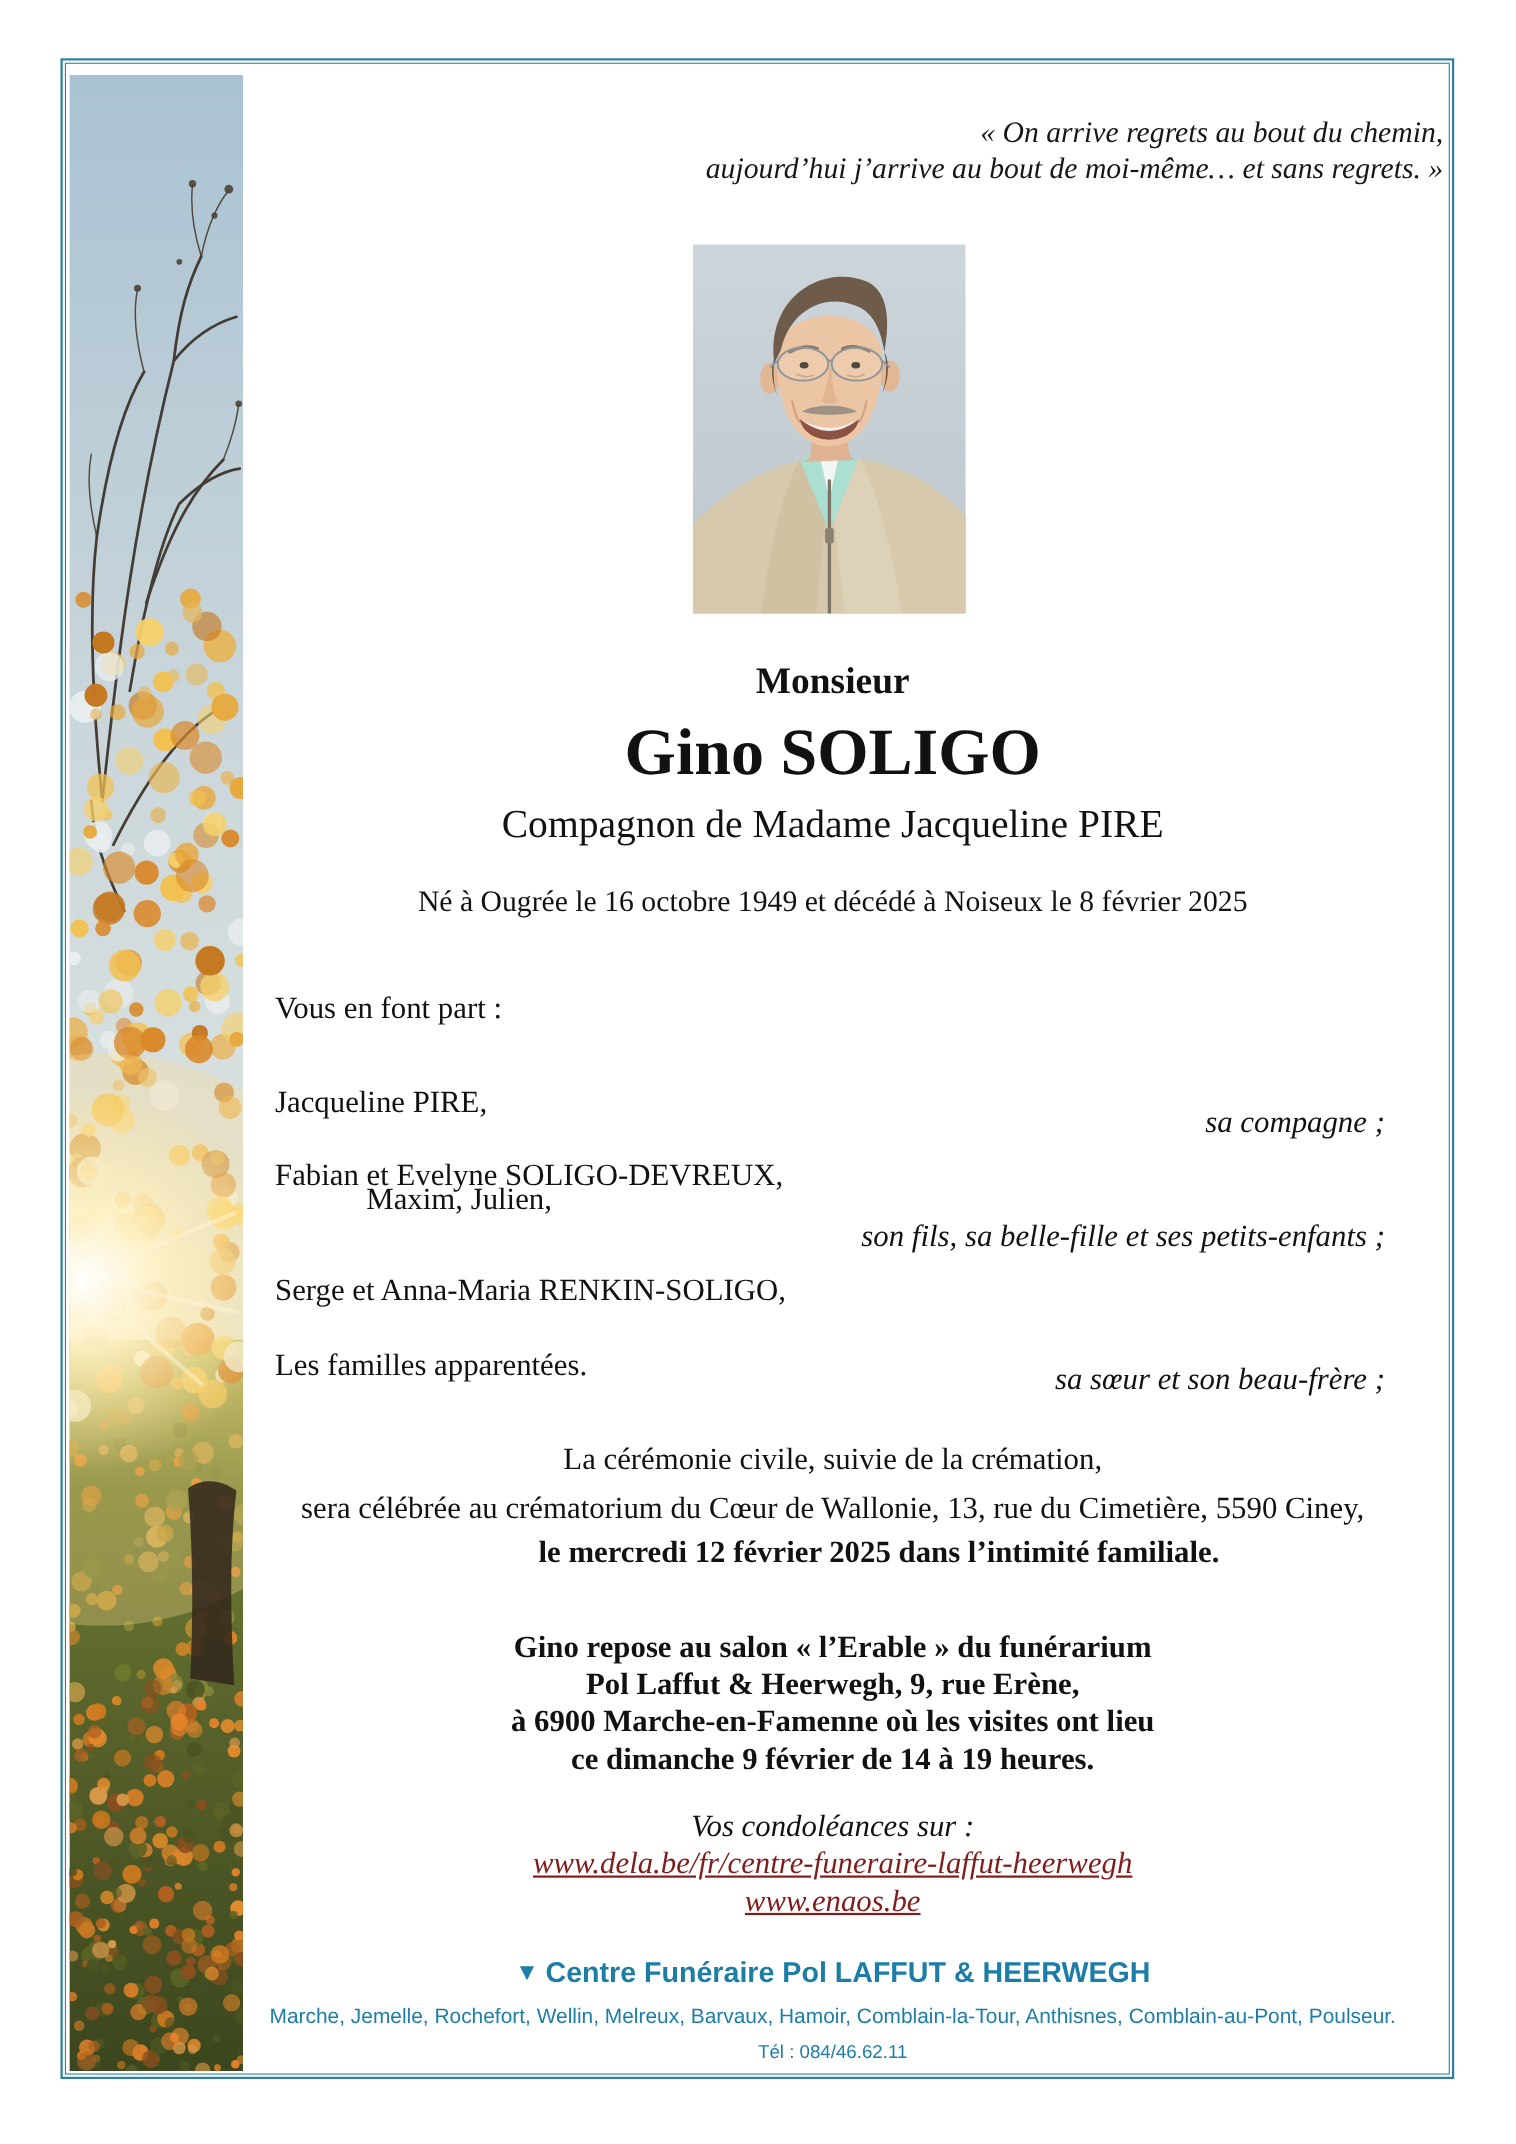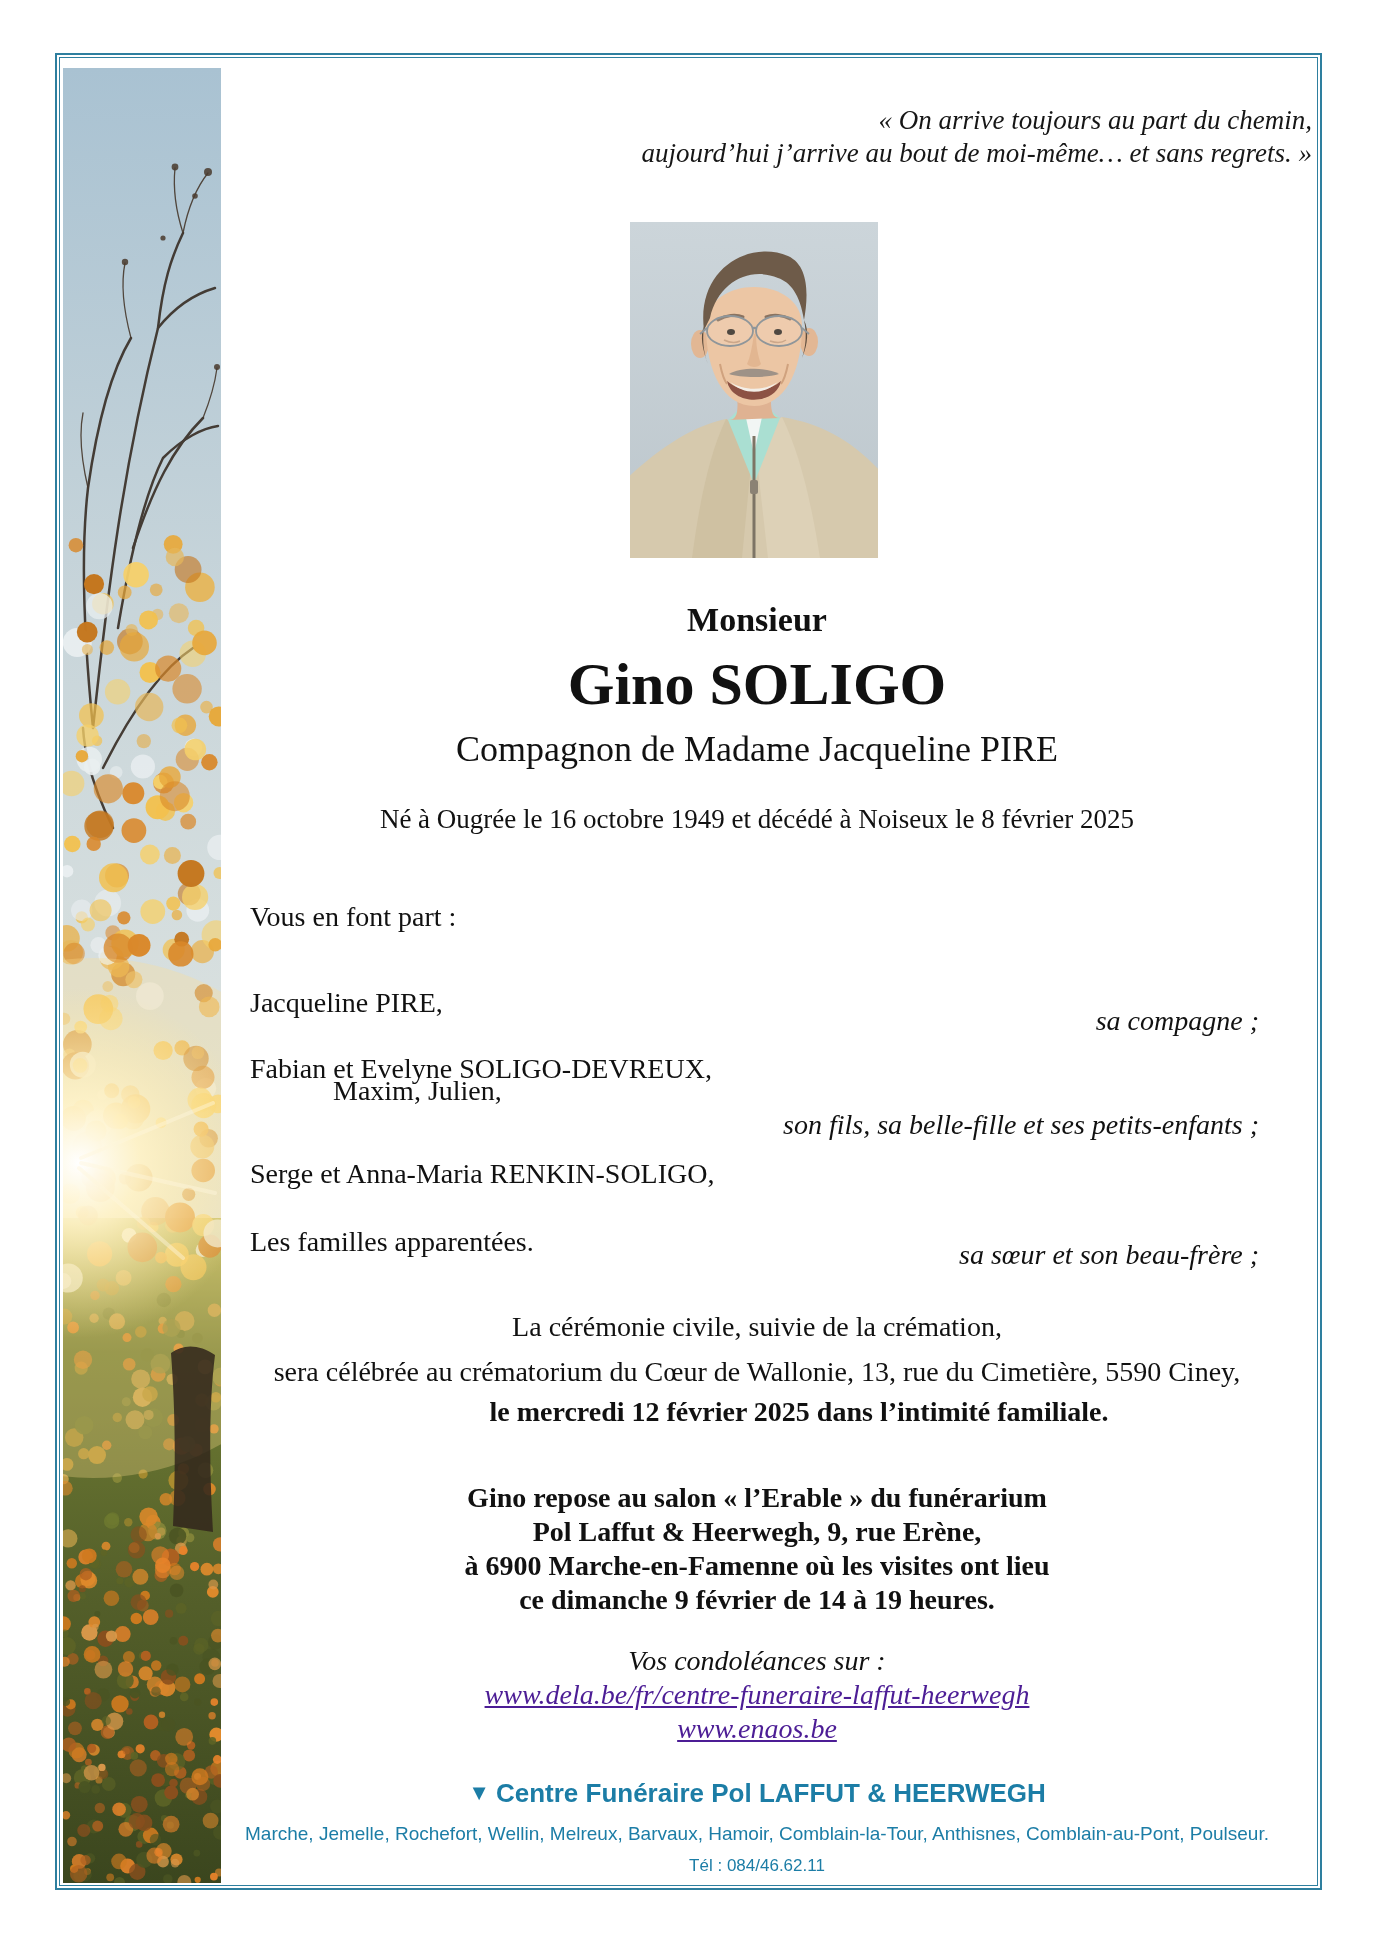--- a/index.html
+++ b/index.html
@@ -28,21 +28,21 @@
 
   .fam{font-size:28px;line-height:34px;}
   .fleft{left:250px;margin-top:14px;}
   .fright{right:119px;text-align:right;font-style:italic;}
 
   .cer{font-size:28px;line-height:34px;}
   .bold{font-weight:bold;}
   .repose{top:1481px;font-size:28px;line-height:34px;font-weight:bold;}
   .condol-label{top:1645px;font-size:28px;font-style:italic;}
   .linkline{font-size:28px;font-style:italic;line-height:33px;}
-  .linkline a{color:#4c1d95;text-decoration:underline;}
+  .linkline a{color:#7f1d1d;text-decoration:underline;}
 
   .foot{font-family:"Liberation Sans", sans-serif;color:#1c7da6;}
   .foot-brand{top:1778px;font-size:26px;font-weight:bold;line-height:30px;}
   .foot-brand .tri{font-size:22px;position:relative;top:-2px;margin-right:6px;}
   .foot-loc{top:1822px;font-size:19px;line-height:24px;}
   .foot-tel{top:1855px;font-size:17px;line-height:22px;}
 </style>
 </head>
 <body>
 
@@ -640,21 +640,21 @@
       <path d="M99,152 C110,145 138,145 149,152 C138,156 110,156 99,152 Z" fill="#9e9287"></path>
 
       <path d="M97,159 C112,172 136,172 151,159 C146,184 102,184 97,159 Z" fill="#8c5244"></path>
       <path d="M100,160 C114,169 134,169 148,160 C134,173 114,173 100,160 Z" fill="#f3efe8"></path>
       <path d="M90,142 C92,152 94,158 97,162" stroke="#d0a27e" stroke-width="2" fill="none"></path>
       <path d="M158,142 C156,152 154,158 151,162" stroke="#d0a27e" stroke-width="2" fill="none"></path>
     </svg>
   </div>
 
   <div class="abs quote">
-    <div>« On arrive toujours au part du chemin,</div>
+    <div>« On arrive regrets au bout du chemin,</div>
     <div>aujourd’hui j’arrive au bout de moi-même… et sans regrets. »</div>
   </div>
 
   <div class="abs ctr monsieur">Monsieur</div>
   <div class="abs ctr gino">Gino SOLIGO</div>
   <div class="abs ctr compagnon">Compagnon de Madame Jacqueline PIRE</div>
   <div class="abs ctr birth">Né à Ougrée le 16 octobre 1949 et décédé à Noiseux le 8 février 2025</div>
 
   <div class="abs fam fleft" style="top:886px;">Vous en font part :</div>
   <div class="abs fam fleft" style="top:972px;">Jacqueline PIRE,</div>

